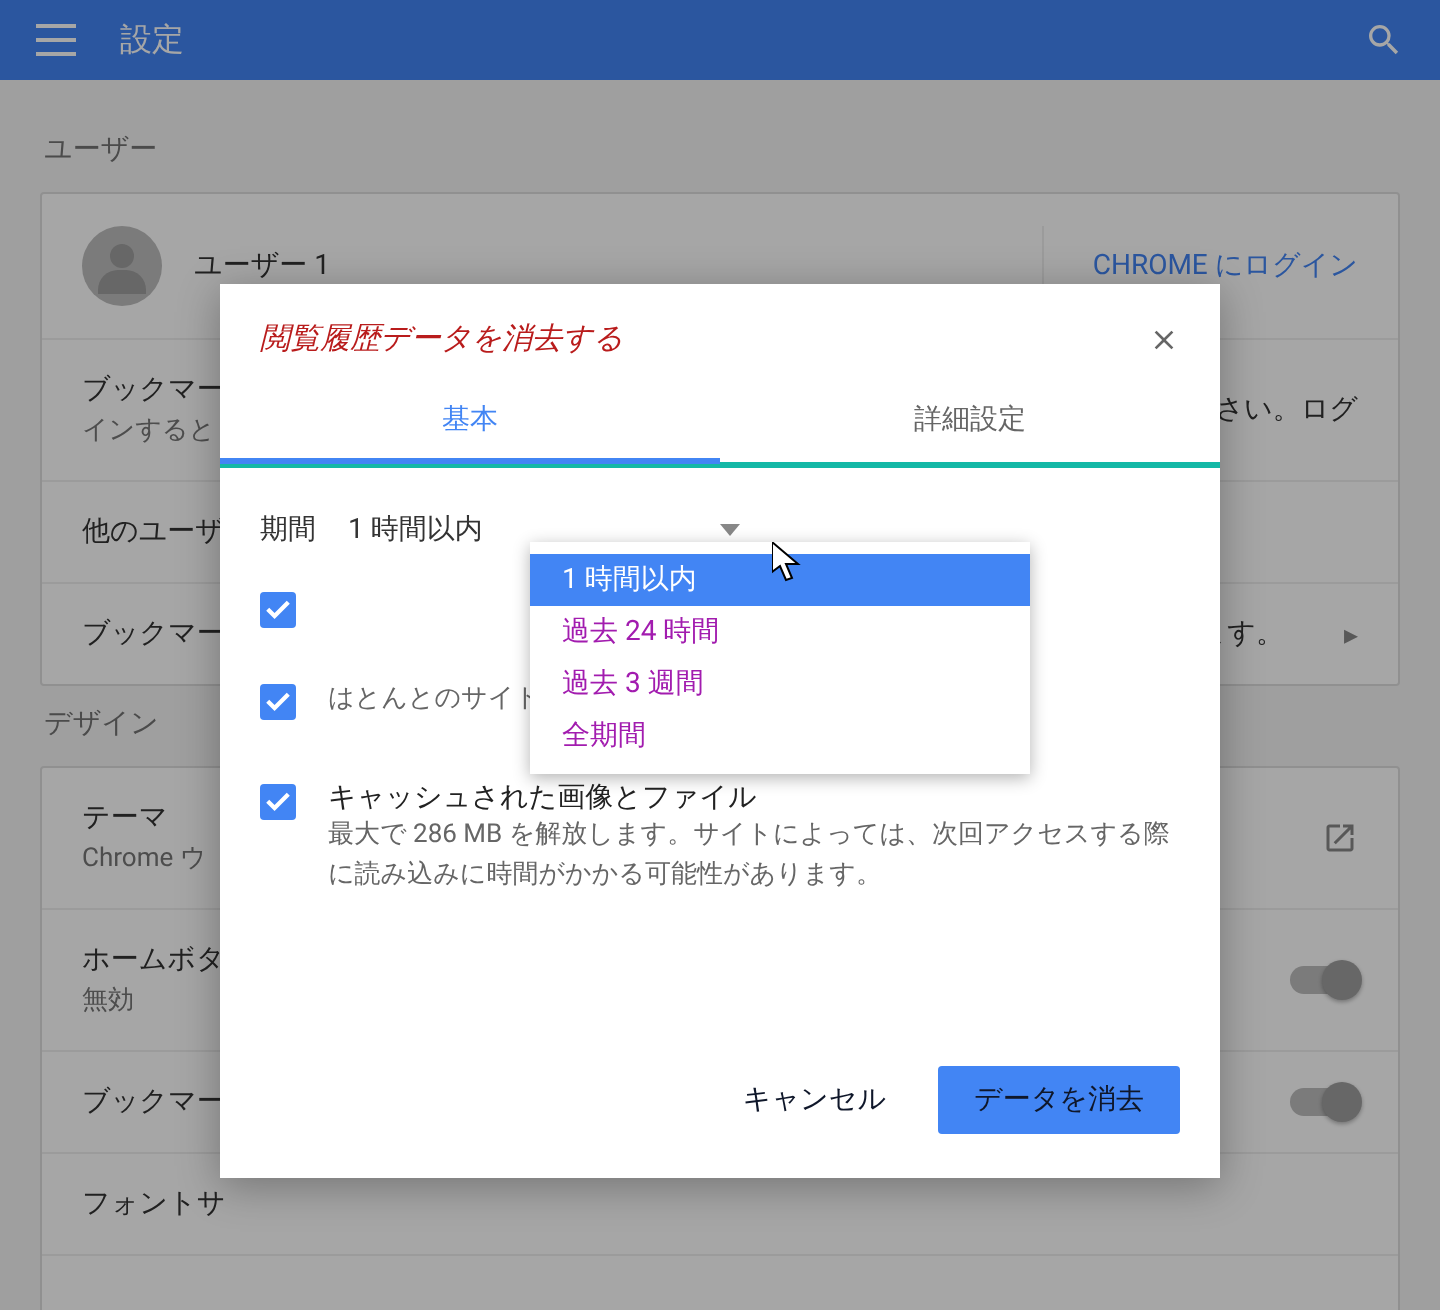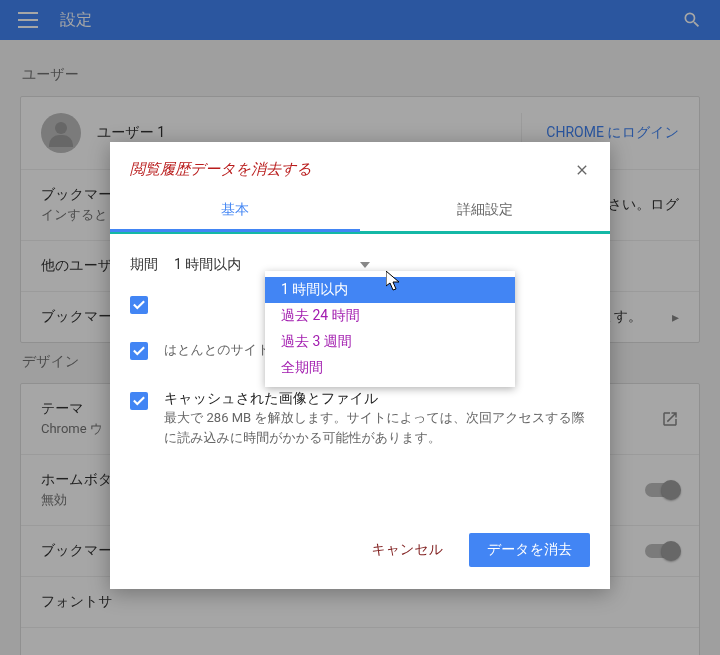--- a/index.html
+++ b/index.html
@@ -60,22 +60,22 @@
   
   .check-row { display: flex; padding: 6px 20px 10px 20px; font-size: 14px; color: #333; }
   .check-row .cb { width: 18px; height: 18px; background: #4285f4; border-radius: 2px; flex-shrink: 0; margin-right: 16px; margin-top: 2px; display: flex; align-items: center; justify-content: center; cursor: pointer; }
   .check-row .cb svg { width: 12px; height: 10px; fill: none; stroke: #fff; stroke-width: 2.5; }
   .check-row .cb-body { flex: 1; }
   .check-row .cb-title { color: #222; }
   .check-row .cb-desc { color: #666; font-size: 13px; line-height: 1.5; }
   
   .dlg-footer { display: flex; justify-content: flex-end; padding: 16px 20px 22px 20px; gap: 8px; }
   .btn { padding: 8px 18px; font-size: 14px; border: none; cursor: pointer; border-radius: 2px; }
-  .btn.flat { background: transparent; color: #7f1d1d; }
-  .btn.primary { background: #4285f4; color: #ffffff; }
+  .btn.flat { background: transparent; color: #0f172a; }
+  .btn.primary { background: #4285f4; color: #0f172a; }
   
   .spacer { height: 60px; }
 </style>
 </head>
 <body>
 
 <div class="topbar">
   <div class="menu-icon">
       <span></span>
       <span></span>

